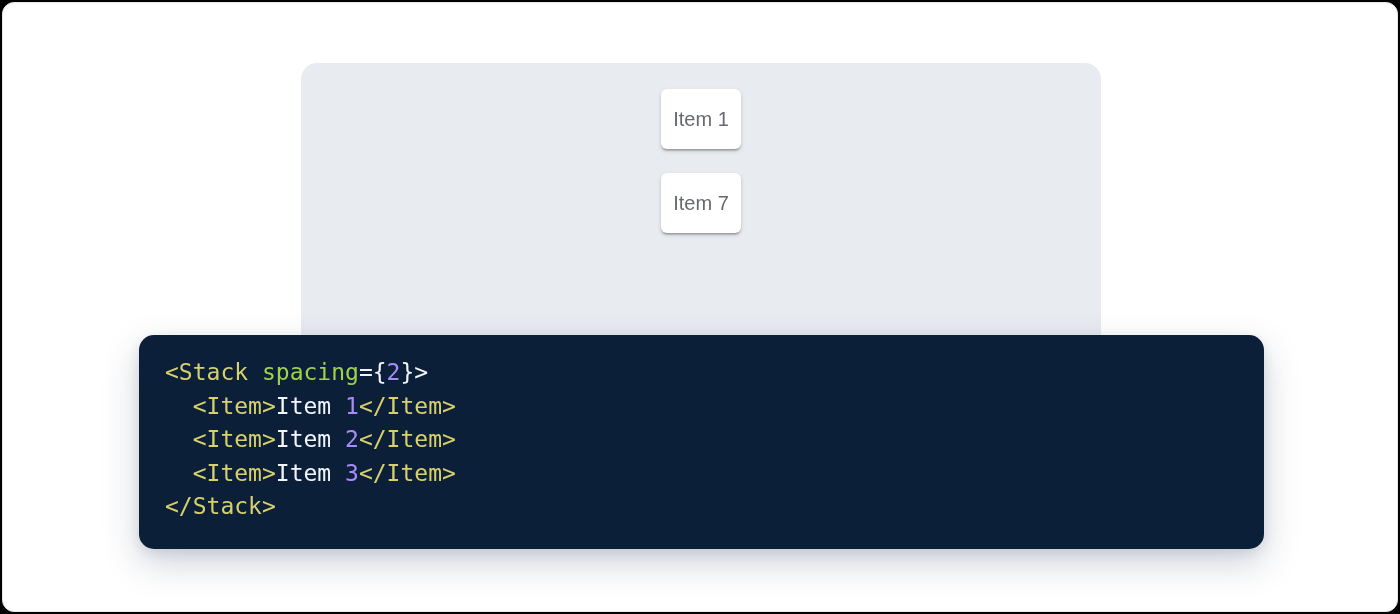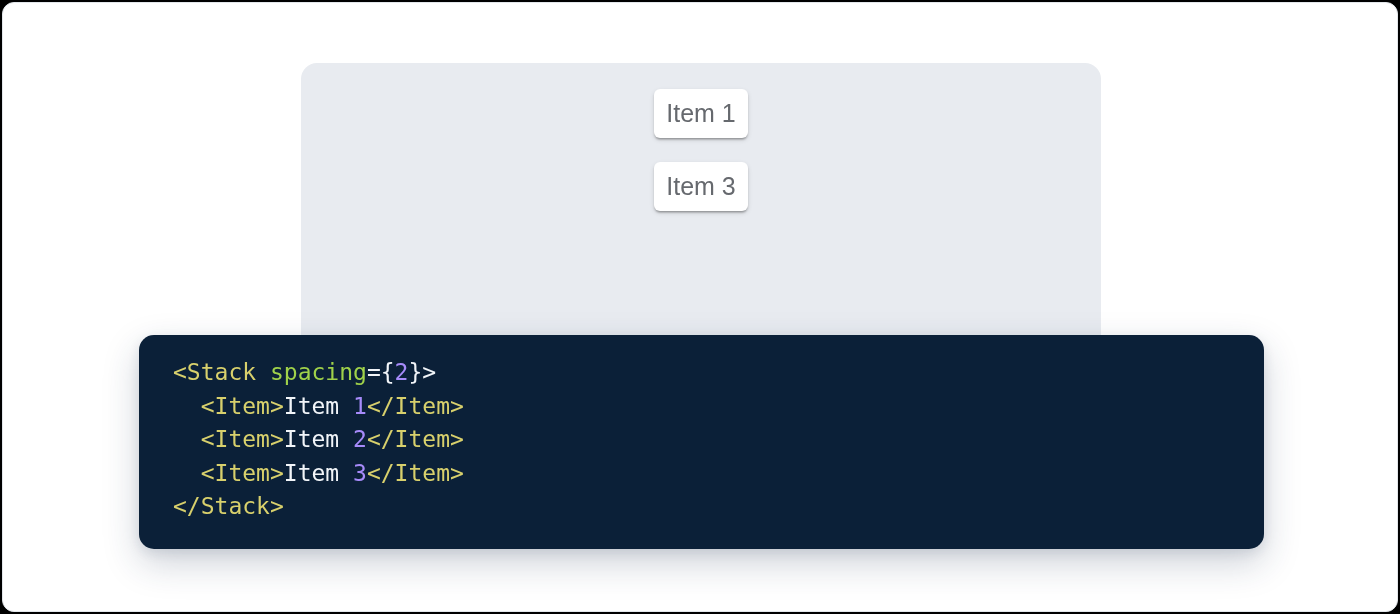--- a/index.html
+++ b/index.html
@@ -26,46 +26,46 @@
     border-radius: 16px;
   }
   .stack {
     display: flex;
     flex-direction: column;
     align-items: center;
     gap: 24px;
     padding-top: 26px;
   }
   .stack-item {
-    height: 49px;
+    height: 60px;
     padding: 12px 12px;
     background: #ffffff;
     border-radius: 6px;
     display: flex;
     align-items: center;
     justify-content: center;
-    font-size: 25px;
+    font-size: 20px;
     color: var(--item-text, #66696e);
     box-shadow: 0 3px 2px -2px rgba(0,0,0,0.2),
                 0 2px 2px 0 rgba(0,0,0,0.14),
                 0 2px 5px 0 rgba(0,0,0,0.12);
   }
   .code-block {
     position: absolute;
     left: 136px; top: 332px;         
     width: 1125px; height: 214px;
     background: var(--code-bg, #0b2038);
     border-radius: 15px;
     box-shadow: 0 14px 36px rgba(30,50,80,0.22),
                 0 4px 12px rgba(30,50,80,0.10);
     overflow: hidden;
   }
   .code-block pre {
     margin: 0;
-    padding: 21px 34px;
+    padding: 21px 26px;
     font-family: "DejaVu Sans Mono", "Liberation Mono", monospace;
     font-size: 23px;
     line-height: 33.5px;
     white-space: pre;
     color: var(--tk-plain, #f2f5f9);
   }
   .tk-plain { color: var(--tk-plain, #f2f5f9); }
   .tk-tag   { color: var(--tk-tag,   #d8d06c); }
   .tk-attr  { color: var(--tk-attr,  #a0d24a); }
   .tk-num   { color: var(--tk-num,   #a78bfa); }
@@ -74,21 +74,21 @@
 <body>
 
 <div class="page">
 
   <div class="demo-panel">
     <div class="stack">
       <div class="stack-item">
         <span>Item 1</span>
       </div>
       <div class="stack-item">
-        <span>Item 3</span>
+        <span>Item 7</span>
       </div>
     </div>
   </div>
 
   <div class="code-block">
     <pre><code><span class="tk-tag">&lt;Stack</span><span class="tk-plain"> </span><span class="tk-attr">spacing</span><span class="tk-plain">={</span><span class="tk-num">2</span><span class="tk-plain">}&gt;</span>
 <span class="tk-plain">  </span><span class="tk-tag">&lt;Item&gt;</span><span class="tk-plain">Item </span><span class="tk-num">1</span><span class="tk-tag">&lt;/Item&gt;</span>
 <span class="tk-plain">  </span><span class="tk-tag">&lt;Item&gt;</span><span class="tk-plain">Item </span><span class="tk-num">2</span><span class="tk-tag">&lt;/Item&gt;</span>
 <span class="tk-plain">  </span><span class="tk-tag">&lt;Item&gt;</span><span class="tk-plain">Item </span><span class="tk-num">3</span><span class="tk-tag">&lt;/Item&gt;</span>
 <span class="tk-tag">&lt;/Stack&gt;</span></code></pre>

